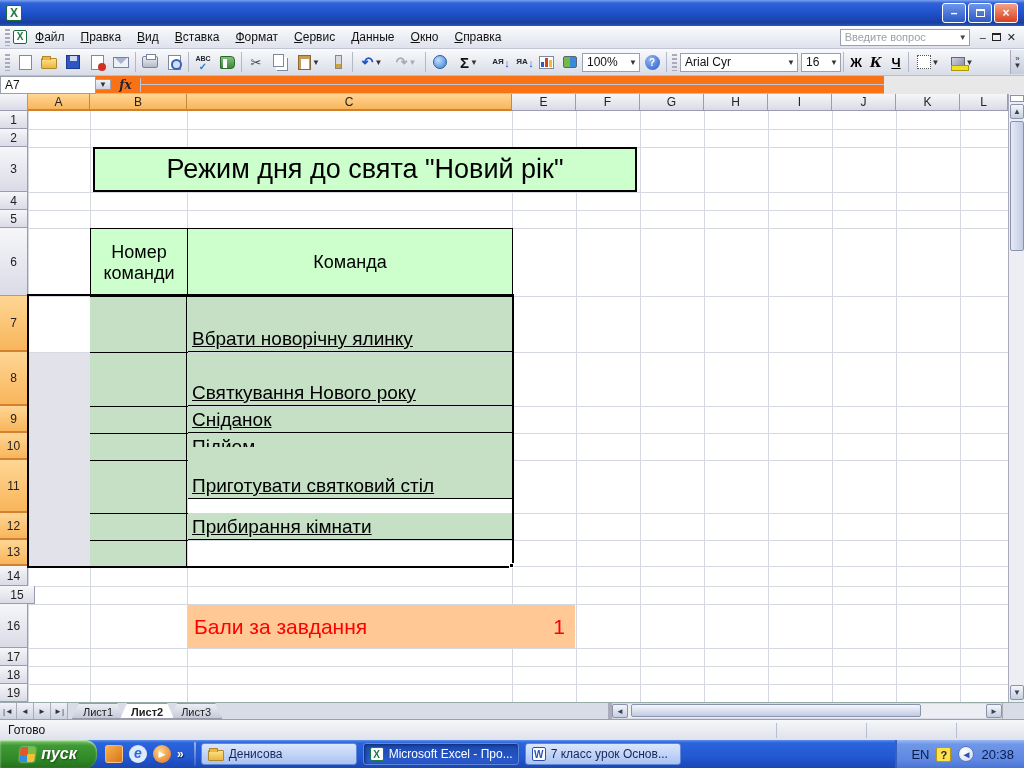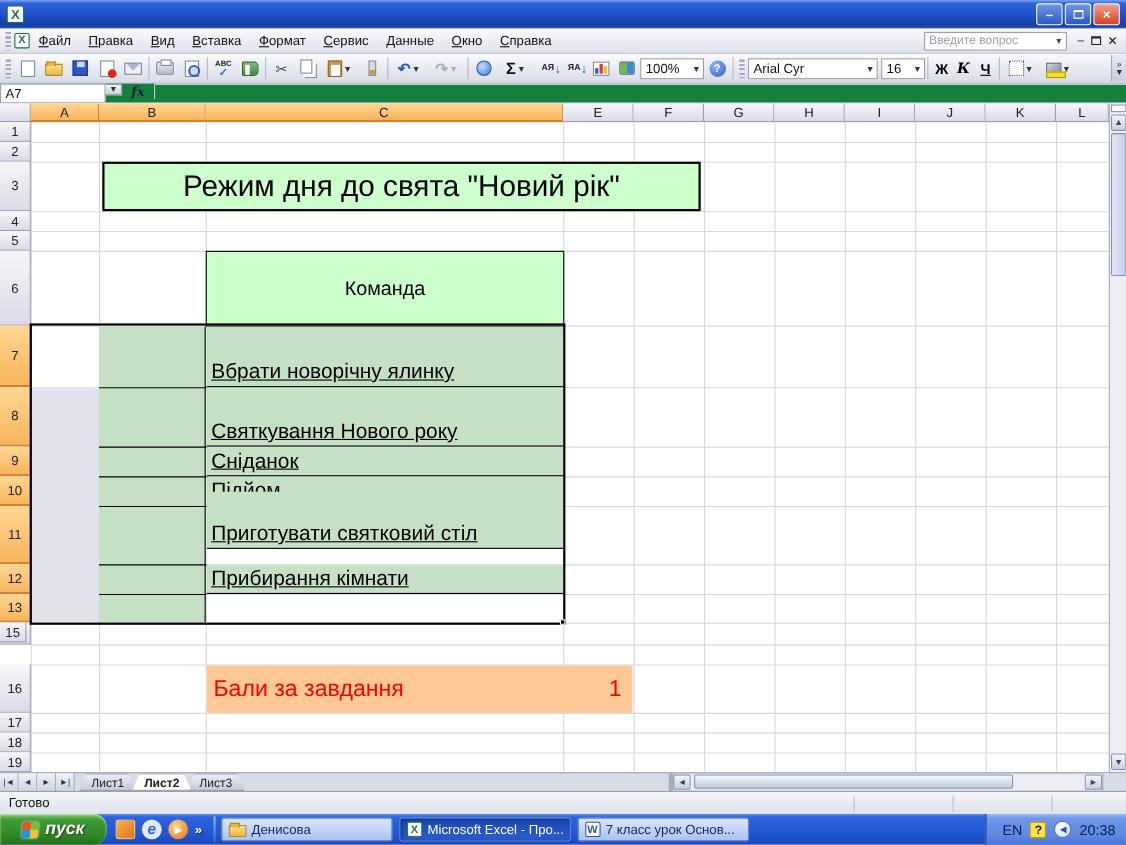--- a/index.html
+++ b/index.html
@@ -80,22 +80,22 @@
   .g-chart i { display:block; width:3px; }
   .g-chart .c1{height:5px;background:#2a5ad0;} .g-chart .c2{height:9px;background:#d04030;} .g-chart .c3{height:7px;background:#e8c030;}
   .g-draw { width:14px; height:12px; background:conic-gradient(#3a8ad8 0 50%,#74b84a 50% 100%); border-radius:2px; border:1px solid #567; }
   .g-help { width:15px; height:15px; border-radius:50%; background:radial-gradient(circle at 35% 30%,#8fb6f4,#2a5ac8); color:#fff; font-size:10px; font-weight:bold; text-align:center; line-height:15px; }
   .g-borders { width:14px; height:14px; border:1px dotted #555; background:#fff; }
   .g-fill { width:14px; height:10px; background:linear-gradient(135deg,#d0d4e0,#8890a8); border:1px solid #667; }
   .g-fill::after { content:""; position:absolute; left:-1px; bottom:-5px; width:16px; height:4px; background:#f2e020; border:1px solid #a89a10; }
   .tb-overflow { margin-left:auto; width:14px; height:24px; display:flex; flex-direction:column; align-items:center; justify-content:center; color:#334; font-size:8px; line-height:7px; background:linear-gradient(180deg,#e8ecf4,#c6ccdc); border-left:1px solid #aab; }
 
   
-  .formulabar { position:absolute; left:0; top:76px; width:1024px; height:18px; background:#15803d;
-    border-bottom:1px solid #b9bfcf; display:flex; align-items:flex-start; font-size:12px; }
+  .formulabar { position:absolute; left:0; top:76px; width:884px; height:18px; background:#f97316;
+    border-bottom:1px solid #b9bfcf; display:flex; align-items:center; font-size:12px; }
   .namebox { width:96px; background:#fff; border:1px solid #9aa0b0; padding:1px 4px; color:#111; }
   .name-dd { width:15px; background:linear-gradient(180deg,#f2f3f8,#cdd2e0); border:1px solid #9aa0b0; border-left:none;
     font-size:8px; color:#333; display:flex; align-items:center; justify-content:center; }
   .fx { width:30px; display:flex; align-items:center; justify-content:center; font-family:"DejaVu Serif",serif;
     font-style:italic; font-weight:bold; color:#223; border-right:1px solid #c2c6d4; }
   .finput { flex:1; background:#fff; border-top:1px solid #c2c6d4; }
 
   
   .grid { position:absolute; left:0; top:94px; width:1024px; height:608px; background:#fff; overflow:hidden; }
   .hdr { position:absolute; display:flex; align-items:center; justify-content:center;
@@ -385,28 +385,29 @@
     <div class="hdr" style="left:0;top:116px;width:28px;height:18px">5</div>
     <div class="hdr" style="left:0;top:134px;width:28px;height:68px">6</div>
     <div class="hdr sel" style="left:0;top:202px;width:28px;height:56px">7</div>
     <div class="hdr sel" style="left:0;top:258px;width:28px;height:54px">8</div>
     <div class="hdr sel" style="left:0;top:312px;width:28px;height:27px">9</div>
     <div class="hdr sel" style="left:0;top:339px;width:28px;height:27px">10</div>
     <div class="hdr sel" style="left:0;top:366px;width:28px;height:53px">11</div>
     <div class="hdr sel" style="left:0;top:419px;width:28px;height:27px">12</div>
     <div class="hdr sel" style="left:0;top:446px;width:28px;height:26px">13</div>
     <div class="hdr" style="left:0;top:472px;width:28px;height:20px">14</div>
-    <div class="hdr" style="left:0;top:472px;width:24px;height:18px">15</div>
+    <div class="hdr" style="left:0;top:492px;width:35px;height:18px">15</div>
     <div class="hdr" style="left:0;top:510px;width:28px;height:44px">16</div>
     <div class="hdr" style="left:0;top:554px;width:28px;height:18px">17</div>
     <div class="hdr" style="left:0;top:572px;width:28px;height:18px">18</div>
     <div class="hdr" style="left:0;top:590px;width:28px;height:18px">19</div>
 
     <div class="cellblock titlecell" style="left:93px;top:53px;width:544px;height:45px">Режим дня до свята "Новий рік"</div>
 
+    <div class="cellblock greenhdr" style="left:90px;top:134px;width:98px;height:69px">Номер команди</div>
     <div class="cellblock greenhdr" style="left:187px;top:134px;width:326px;height:69px">Команда</div>
 
     <div class="cellblock" style="left:29px;top:259px;width:61px;height:213px;background:#e2e2ea"></div>
 
     <div class="cellblock" style="left:90px;top:203px;width:97px;height:269px;background:#c5e0c5;border-right:1px solid #000"></div>
     <div class="taskcell" style="left:188px;top:203px;width:324px;height:55px">Вбрати новорічну ялинку</div>
     <div class="taskcell" style="left:188px;top:259px;width:324px;height:53px">Святкування Нового року</div>
     <div class="taskcell" style="left:188px;top:313px;width:324px;height:26px">Сніданок</div>
     <div class="taskcell" style="left:188px;top:340px;width:324px;height:26px">Підйом</div>
     <div class="taskcell" style="left:188px;top:353px;width:324px;height:52px">Приготувати святковий стіл</div>

